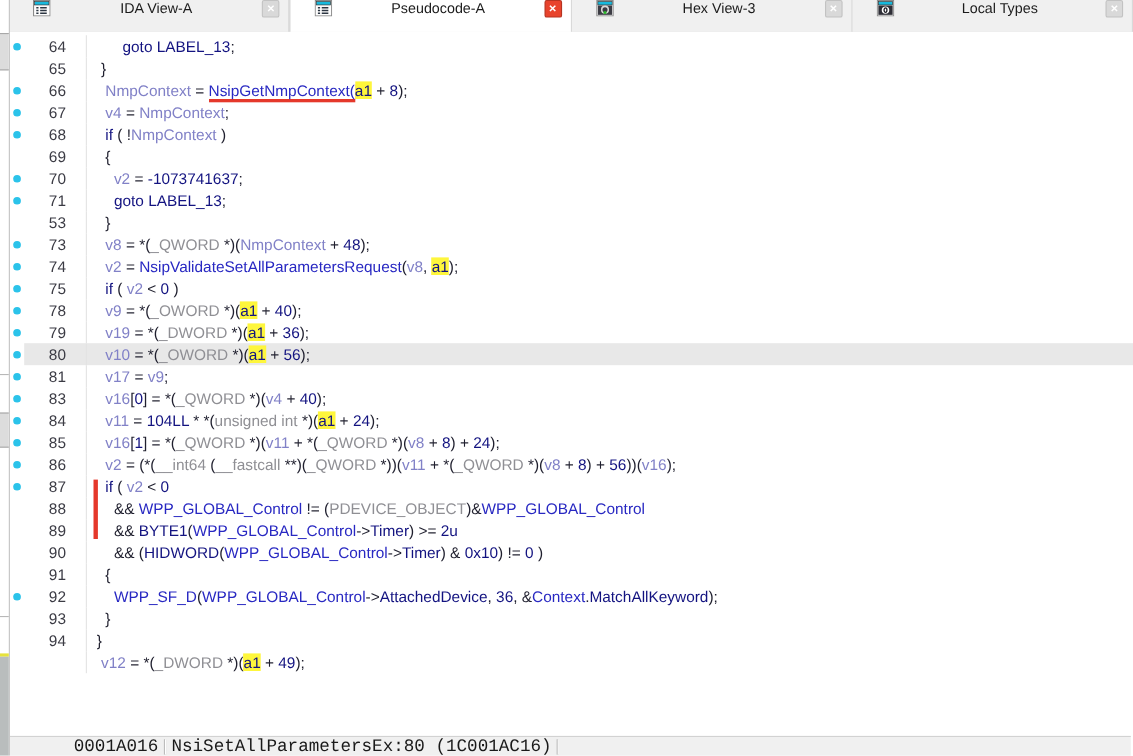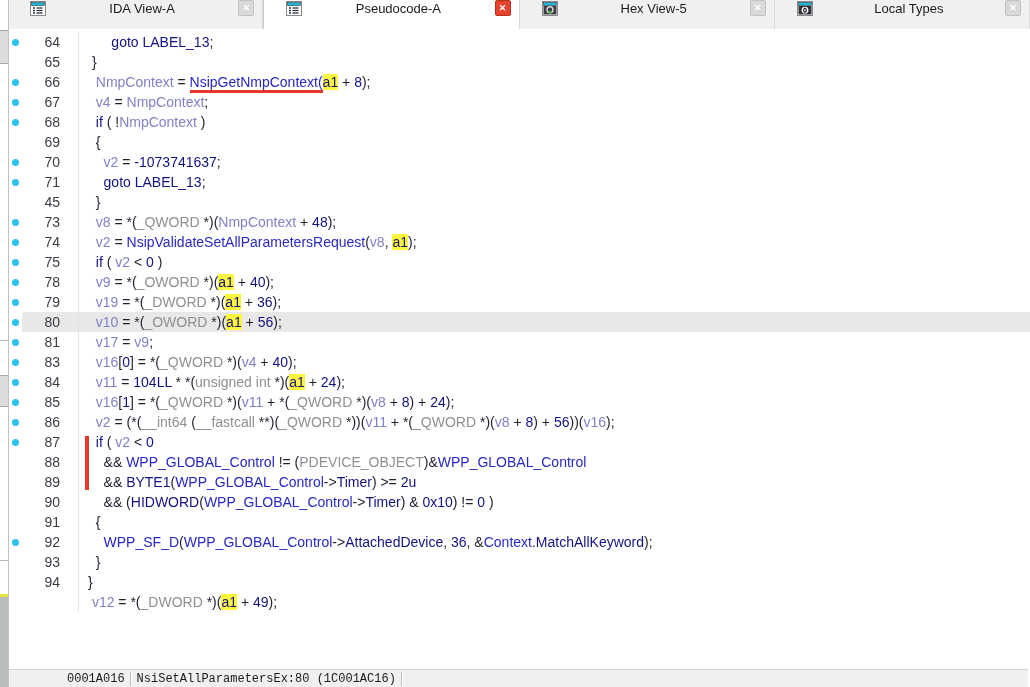--- a/index.html
+++ b/index.html
@@ -21,21 +21,21 @@
   .seg.a{top:30px;height:32px;background:#dcdcdc;border-top:1px solid #a8a8a8;border-bottom:1px solid #a8a8a8}
   .seg.b{top:340px;height:1px;background:#b8b8b8}
   .seg.c{top:375px;height:30px;background:#dcdcdc;border-top:1px solid #a8a8a8;border-bottom:1px solid #a8a8a8}
   .seg.d{top:560px;height:1px;background:#b8b8b8}
   .seg.y{top:594px;height:3px;background:#e6e23c}
   .seg.e{top:597px;height:90px;background:#b9bdbd}
 
   
   #tabbar{position:absolute;left:8px;right:0;top:0;height:29px;display:flex;
           background:var(--c-tabbar);border-bottom:1px solid var(--c-tabborder)}
-  .tab{flex:1 1 0;display:flex;align-items:center;gap:22px;padding:0 8px 13px 22px;
+  .tab{flex:1 1 0;display:flex;align-items:flex-start;gap:22px;padding:0 8px 13px 22px;
        border-right:1px solid #d9d9d9;position:relative;font-size:13px;color:#1b1b1b;cursor:default}
   .tab.active{background:var(--c-tabactive);border-left:1px solid var(--c-tabborder)}
   .tab.active::after{content:"";position:absolute;left:0;right:0;bottom:-1px;height:1px;background:#fff}
   .tab .lbl{flex:1;text-align:center;white-space:nowrap;overflow:hidden}
   .tab .ticon{flex:none;width:16px;height:15px;display:inline-block}
   .closebox{flex:none;width:14px;height:14px;border-radius:2px;display:flex;align-items:center;
             justify-content:center;font-size:9px;line-height:1;color:#fff;font-weight:bold}
   .closebox.gray{background:var(--c-closegray);border:1px solid #c2c2c2}
   .closebox.red{background:var(--c-closered);border:1px solid #b53321}
 
@@ -56,21 +56,21 @@
   .sg-g{color:var(--c-global)}
   .sg-t{color:var(--c-type)}
   .sg-hl{color:var(--c-keyword);background:var(--c-hlbg)}
   .sg-u{color:var(--c-global);box-shadow:0 3px 0 var(--c-red)}
 
   #redbar{position:absolute;left:85px;top:436px;width:4px;height:54px;background:var(--c-red);z-index:3}
 
   
   #statusbar{position:absolute;left:0;right:2px;top:669px;height:18px;background:var(--c-status);
              border-top:1px solid #d2d2d2;display:flex;align-items:center;
-             font-family:"Liberation Mono", monospace;font-size:12px;color:#1a1a1a;z-index:4}
+             font-family:"Liberation Mono", monospace;font-size:16px;color:#1a1a1a;z-index:4}
   .sb-spacer{width:64px;flex:none}
   .sb-cell{white-space:pre;padding:0 3px}
   .sb-sep{width:1px;height:14px;background:#bcbcbc;border-right:1px solid #fff;flex:none;margin:0 2px}
 </style>
 </head>
 <body>
 
 <div id="app">
 
   <div id="navstrip">
@@ -116,21 +116,21 @@
         <span class="closebox red">✕</span>
       </div>
       <div class="tab">
         <span class="ticon"><svg width="16" height="15" viewBox="0 0 16 15">
             <rect x="0.5" y="0.5" width="15" height="14" fill="#fdfdfd" stroke="#8a8a8a"></rect>
             <rect x="1.5" y="1.5" width="13" height="3" fill="var(--c-titlebar)" stroke="#333" stroke-width="0.6"></rect>
             <rect x="1.5" y="5" width="13" height="8.5" fill="#3c3c44"></rect>
             <circle cx="8" cy="8.8" r="3" fill="none" stroke="#d8d8d8" stroke-width="1.4"></circle>
             <circle cx="8" cy="11.3" r="1.4" fill="#2ab82a"></circle>
           </svg></span>
-        <span class="lbl">Hex View-5</span>
+        <span class="lbl">Hex View-3</span>
         <span class="closebox gray">✕</span>
       </div>
       <div class="tab">
         <span class="ticon"><svg width="16" height="15" viewBox="0 0 16 15">
             <rect x="0.5" y="0.5" width="15" height="14" fill="#fdfdfd" stroke="#8a8a8a"></rect>
             <rect x="1.5" y="1.5" width="13" height="3" fill="var(--c-titlebar)" stroke="#333" stroke-width="0.6"></rect>
             <rect x="1.5" y="5" width="13" height="8.5" fill="#2e2e36"></rect>
             <circle cx="8" cy="9.2" r="3.4" fill="#ffffff"></circle>
             <ellipse cx="8" cy="9.2" rx="1.3" ry="2" fill="none" stroke="#1d1d24" stroke-width="1.2"></ellipse>
           </svg></span>
@@ -141,21 +141,21 @@
 
   <div id="code">
       <div class="row"><div class="dotc"><span class="dot"></span></div><div class="numc">64</div><div class="gpad"></div><div class="codec"><span class="sg-p">      </span><span class="sg-k">goto LABEL_13</span><span class="sg-p">;</span></div></div>
       <div class="row"><div class="dotc"></div><div class="numc">65</div><div class="gpad"></div><div class="codec"><span class="sg-p"> }</span></div></div>
       <div class="row"><div class="dotc"><span class="dot"></span></div><div class="numc">66</div><div class="gpad"></div><div class="codec"><span class="sg-p">  </span><span class="sg-l">NmpContext</span><span class="sg-p"> = </span><span class="sg-u">NsipGetNmpContext(</span><span class="sg-hl">a1</span><span class="sg-p"> + </span><span class="sg-k">8</span><span class="sg-p">);</span></div></div>
       <div class="row"><div class="dotc"><span class="dot"></span></div><div class="numc">67</div><div class="gpad"></div><div class="codec"><span class="sg-p">  </span><span class="sg-l">v4</span><span class="sg-p"> = </span><span class="sg-l">NmpContext</span><span class="sg-p">;</span></div></div>
       <div class="row"><div class="dotc"><span class="dot"></span></div><div class="numc">68</div><div class="gpad"></div><div class="codec"><span class="sg-p">  </span><span class="sg-k">if</span><span class="sg-p"> ( !</span><span class="sg-l">NmpContext</span><span class="sg-p"> )</span></div></div>
       <div class="row"><div class="dotc"></div><div class="numc">69</div><div class="gpad"></div><div class="codec"><span class="sg-p">  {</span></div></div>
       <div class="row"><div class="dotc"><span class="dot"></span></div><div class="numc">70</div><div class="gpad"></div><div class="codec"><span class="sg-p">    </span><span class="sg-l">v2</span><span class="sg-p"> = </span><span class="sg-k">-1073741637</span><span class="sg-p">;</span></div></div>
       <div class="row"><div class="dotc"><span class="dot"></span></div><div class="numc">71</div><div class="gpad"></div><div class="codec"><span class="sg-p">    </span><span class="sg-k">goto LABEL_13</span><span class="sg-p">;</span></div></div>
-      <div class="row"><div class="dotc"></div><div class="numc">45</div><div class="gpad"></div><div class="codec"><span class="sg-p">  }</span></div></div>
+      <div class="row"><div class="dotc"></div><div class="numc">53</div><div class="gpad"></div><div class="codec"><span class="sg-p">  }</span></div></div>
       <div class="row"><div class="dotc"><span class="dot"></span></div><div class="numc">73</div><div class="gpad"></div><div class="codec"><span class="sg-p">  </span><span class="sg-l">v8</span><span class="sg-p"> = *(</span><span class="sg-t">_QWORD</span><span class="sg-p"> *)(</span><span class="sg-l">NmpContext</span><span class="sg-p"> + </span><span class="sg-k">48</span><span class="sg-p">);</span></div></div>
       <div class="row"><div class="dotc"><span class="dot"></span></div><div class="numc">74</div><div class="gpad"></div><div class="codec"><span class="sg-p">  </span><span class="sg-l">v2</span><span class="sg-p"> = </span><span class="sg-g">NsipValidateSetAllParametersRequest</span><span class="sg-p">(</span><span class="sg-l">v8</span><span class="sg-p">, </span><span class="sg-hl">a1</span><span class="sg-p">);</span></div></div>
       <div class="row"><div class="dotc"><span class="dot"></span></div><div class="numc">75</div><div class="gpad"></div><div class="codec"><span class="sg-p">  </span><span class="sg-k">if</span><span class="sg-p"> ( </span><span class="sg-l">v2</span><span class="sg-p"> &lt; </span><span class="sg-k">0</span><span class="sg-p"> )</span></div></div>
       <div class="row"><div class="dotc"><span class="dot"></span></div><div class="numc">78</div><div class="gpad"></div><div class="codec"><span class="sg-p">  </span><span class="sg-l">v9</span><span class="sg-p"> = *(</span><span class="sg-t">_OWORD</span><span class="sg-p"> *)(</span><span class="sg-hl">a1</span><span class="sg-p"> + </span><span class="sg-k">40</span><span class="sg-p">);</span></div></div>
       <div class="row"><div class="dotc"><span class="dot"></span></div><div class="numc">79</div><div class="gpad"></div><div class="codec"><span class="sg-p">  </span><span class="sg-l">v19</span><span class="sg-p"> = *(</span><span class="sg-t">_DWORD</span><span class="sg-p"> *)(</span><span class="sg-hl">a1</span><span class="sg-p"> + </span><span class="sg-k">36</span><span class="sg-p">);</span></div></div>
       <div class="row cur"><div class="dotc"><span class="dot"></span></div><div class="numc">80</div><div class="gpad"></div><div class="codec"><span class="sg-p">  </span><span class="sg-l">v10</span><span class="sg-p"> = *(</span><span class="sg-t">_OWORD</span><span class="sg-p"> *)(</span><span class="sg-hl">a1</span><span class="sg-p"> + </span><span class="sg-k">56</span><span class="sg-p">);</span></div></div>
       <div class="row"><div class="dotc"><span class="dot"></span></div><div class="numc">81</div><div class="gpad"></div><div class="codec"><span class="sg-p">  </span><span class="sg-l">v17</span><span class="sg-p"> = </span><span class="sg-l">v9</span><span class="sg-p">;</span></div></div>
       <div class="row"><div class="dotc"><span class="dot"></span></div><div class="numc">83</div><div class="gpad"></div><div class="codec"><span class="sg-p">  </span><span class="sg-l">v16</span><span class="sg-p">[</span><span class="sg-k">0</span><span class="sg-p">] = *(</span><span class="sg-t">_QWORD</span><span class="sg-p"> *)(</span><span class="sg-l">v4</span><span class="sg-p"> + </span><span class="sg-k">40</span><span class="sg-p">);</span></div></div>
       <div class="row"><div class="dotc"><span class="dot"></span></div><div class="numc">84</div><div class="gpad"></div><div class="codec"><span class="sg-p">  </span><span class="sg-l">v11</span><span class="sg-p"> = </span><span class="sg-k">104LL</span><span class="sg-p"> * *(</span><span class="sg-t">unsigned int</span><span class="sg-p"> *)(</span><span class="sg-hl">a1</span><span class="sg-p"> + </span><span class="sg-k">24</span><span class="sg-p">);</span></div></div>
       <div class="row"><div class="dotc"><span class="dot"></span></div><div class="numc">85</div><div class="gpad"></div><div class="codec"><span class="sg-p">  </span><span class="sg-l">v16</span><span class="sg-p">[</span><span class="sg-k">1</span><span class="sg-p">] = *(</span><span class="sg-t">_QWORD</span><span class="sg-p"> *)(</span><span class="sg-l">v11</span><span class="sg-p"> + *(</span><span class="sg-t">_QWORD</span><span class="sg-p"> *)(</span><span class="sg-l">v8</span><span class="sg-p"> + </span><span class="sg-k">8</span><span class="sg-p">) + </span><span class="sg-k">24</span><span class="sg-p">);</span></div></div>

